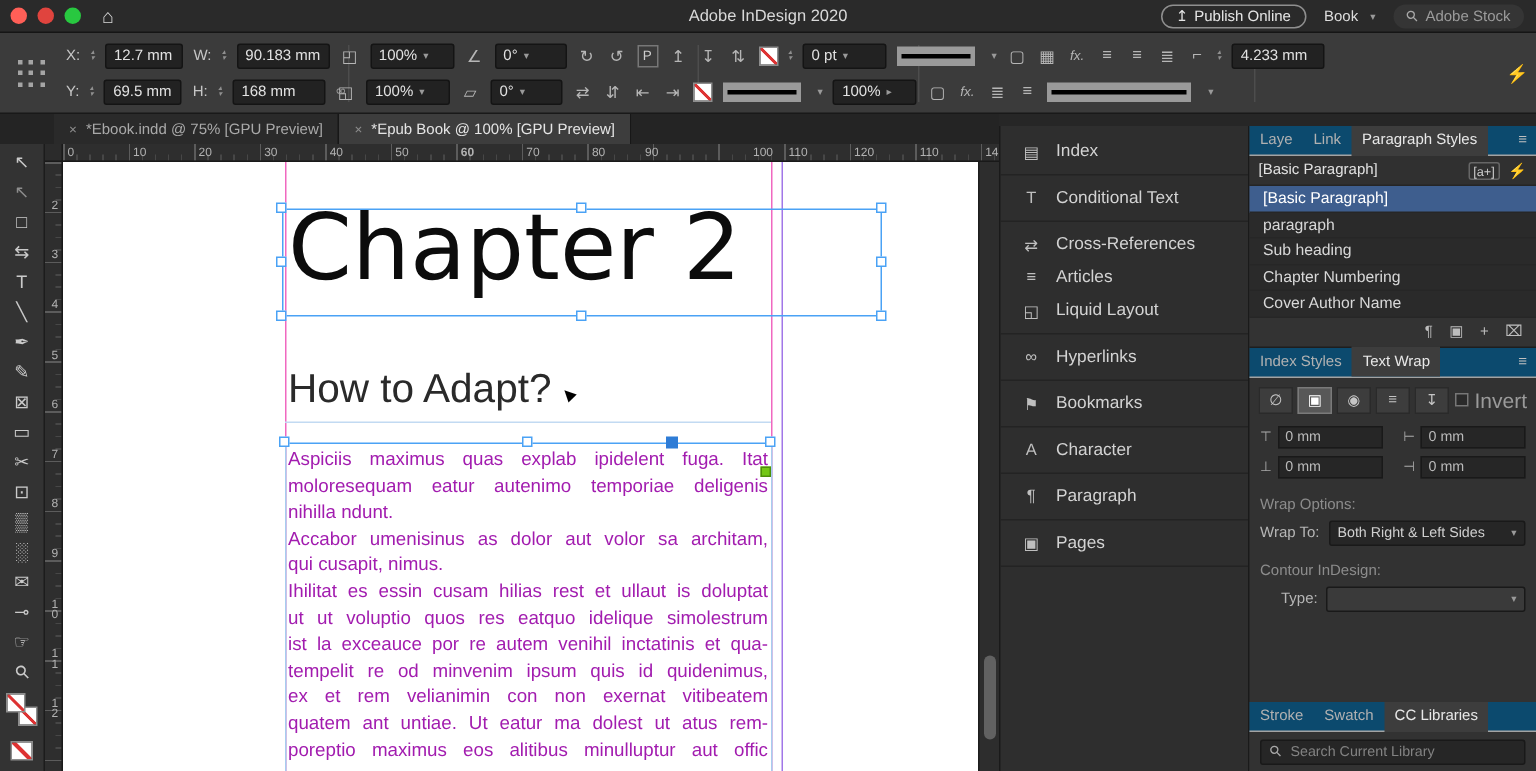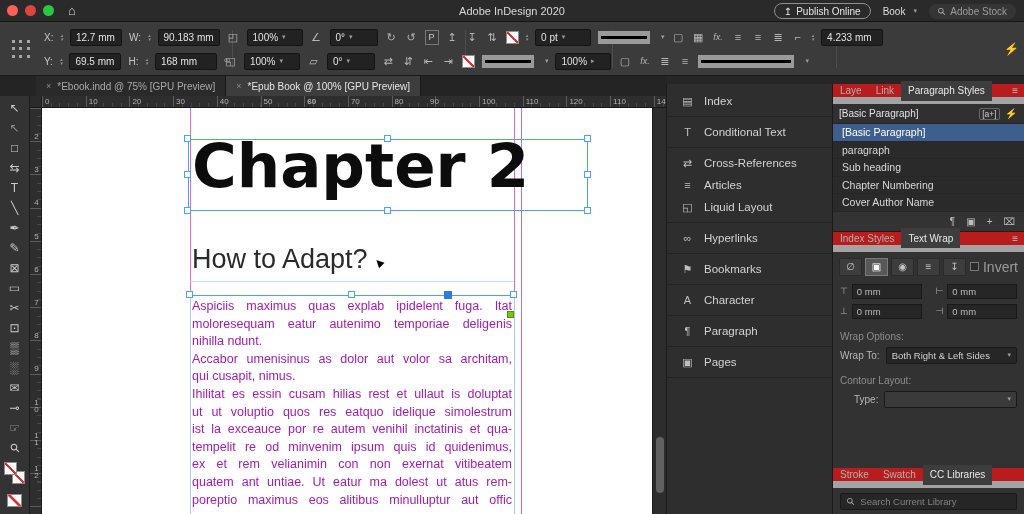--- a/index.html
+++ b/index.html
@@ -72,21 +72,21 @@
   .vnum{position:absolute;left:2px;font-size:8px;color:#b2b2b2;writing-mode:vertical-rl;text-orientation:upright;letter-spacing:-2px}
 
   
   #canvas{position:absolute;left:42px;top:108px;width:624px;height:406px;background:#ffffff;overflow:hidden}
   .guide{position:absolute;top:0;bottom:0;width:1px}
   #g1{left:148px;background:#f068c0}
   #g2{left:472px;background:#f068c0}
   #g3{left:479px;background:#a177e8}
   #chframe{position:absolute;left:146px;top:31px;width:400px;height:72px;border:1px solid #4aa2f5}
   .h{position:absolute;width:7px;height:7px;background:#fff;border:1px solid #4aa2f5}
-  #chtitle{position:absolute;left:150px;top:22px;font-family:"DejaVu Sans",sans-serif;font-weight:bold;font-size:61px;letter-spacing:0;color:#0c0c0c;white-space:nowrap}
+  #chtitle{position:absolute;left:150px;top:22px;font-family:"DejaVu Sans",sans-serif;font-weight:normal;font-size:61px;letter-spacing:0;color:#0c0c0c;white-space:nowrap}
   #subtitle{position:absolute;left:150px;top:136px;font-size:27px;color:#2a2a2a;white-space:nowrap}
   #subline{position:absolute;left:148px;top:173px;width:324px;height:1px;background:#c2daf2}
   #cursor{position:absolute;left:330px;top:148px;font-size:13px;color:#000;transform:rotate(-135deg)}
   #bfTop{position:absolute;left:148px;top:187px;width:324px;height:1px;background:#4aa2f5}
   #bfL{position:absolute;left:148px;top:187px;width:1px;height:219px;background:#a7cdef}
   #bfR{position:absolute;left:472px;top:187px;width:1px;height:219px;background:#a7cdef}
   #outport{position:absolute;left:402px;top:183px;width:8px;height:8px;background:#2e7cd6}
   #greenh{position:absolute;left:465px;top:203px;width:7px;height:7px;background:#74c716;border:1px solid #4e8f0b}
   #bodytext{position:absolute;left:150px;top:190px;width:320px;font-family:Liberation Sans, sans-serif;font-size:12.5px;line-height:17.6px;color:#a21caf}
   .bline{text-align:justify}
@@ -94,21 +94,21 @@
   #vsb .thumb{position:absolute;left:3px;top:329px;width:8px;height:56px;background:#616161;border-radius:4px}
 
   
   #midpanel{position:absolute;left:666px;top:84px;width:166px;height:430px;background:#2e2e2e;border-left:1px solid #1a1a1a;padding-top:2px}
   .pgroup{border-bottom:1px solid #232323;padding:4px 0}
   .pitem{height:22px;display:flex;align-items:center;gap:9px;padding-left:13px;color:#d3d3d3;font-size:11.5px}
   .pic{width:15px;text-align:center;color:#bfbfbf;font-size:11px}
 
   
   #dock{position:absolute;left:832px;top:84px;width:192px;height:430px;background:#323232;border-left:1px solid #1a1a1a;display:flex;flex-direction:column}
-  .dtabs{height:20px;display:flex;align-items:center;background:#b91c1c;border-bottom:7px solid #a3a3a3;font-size:10px;flex:none}
+  .dtabs{height:20px;display:flex;align-items:center;background:#0c4a6e;border-bottom:1px solid #a3a3a3;font-size:10px;flex:none}
   .dtab2{padding:0 7px;height:20px;display:flex;align-items:center;color:#b1b1b1;white-space:nowrap}
   .dtab2.active{background:#3d3d3d;color:#e8e8e8}
   .panelmenu{margin-left:auto;padding-right:6px;color:#c0c0c0;font-size:10px}
   #applied-row{height:20px;display:flex;align-items:center;padding:0 6px;background:#303030;border-bottom:1px solid #252525;color:#e2e2e2;font-size:10px;flex:none}
   #applied-badge{margin-left:auto;color:#cccccc;font-size:8.5px;border:1px solid #666;padding:0 2px;border-radius:2px}
   #applied-bolt{color:#c9c9c9;font-size:10px;margin-left:6px}
   #styleList{background:#2a2a2a;flex:none}
   .srow{height:17.5px;display:flex;align-items:center;padding-left:9px;font-size:10.5px;color:#d8d8d8;border-bottom:1px solid #262626}
   .srow.selected{background:#3e5e8e;color:#fff}
   #styleTools{height:20px;display:flex;align-items:center;justify-content:flex-end;gap:11px;padding-right:9px;background:#333;border-bottom:1px solid #1e1e1e;flex:none}
@@ -331,21 +331,21 @@
       <span class="rnum" style="left: 3px;">0</span>
       <span class="rnum" style="left: 46.7px;">10</span>
       <span class="rnum" style="left: 90.4px;">20</span>
       <span class="rnum" style="left: 134.1px;">30</span>
       <span class="rnum" style="left: 177.8px;">40</span>
       <span class="rnum" style="left: 221.5px;">50</span>
       <span class="rnum" style="left: 265.2px; font-weight: bold;">60</span>
       <span class="rnum" style="left: 308.9px;">70</span>
       <span class="rnum" style="left: 352.6px;">80</span>
       <span class="rnum" style="left: 388px;">90</span>
-      <span class="rnum" style="left: 440px;">100</span>
+      <span class="rnum" style="left: 460px;">100</span>
       <span class="rnum" style="left: 483.7px;">110</span>
       <span class="rnum" style="left: 527.4px;">120</span>
       <span class="rnum" style="left: 571.1px;">110</span>
       <span class="rnum" style="left: 614.8px;">140</span>
     </div>
   <div id="vruler">
       <span class="vnum" style="top: 24px;">2</span>
       <span class="vnum" style="top: 57.2px;">3</span>
       <span class="vnum" style="top: 90.4px;">4</span>
       <span class="vnum" style="top: 123.6px;">5</span>
@@ -535,21 +535,21 @@
 
     <div class="sectlab">Wrap Options:</div>
     <div class="ddlrow">
       <span class="rl">Wrap To:</span>
       <span class="ddl">
         <span>Both Right &amp; Left Sides</span>
         <span class="car">▾</span>
       </span>
     </div>
 
-    <div class="sectlab">Contour Layout:</div>
+    <div class="sectlab">Contour InDesign:</div>
     <div class="ddlrow">
       <span class="rl" style="margin-left:14px">Type:</span>
       <span class="ddl disabled">
         <span></span>
         <span class="car">▾</span>
       </span>
     </div>
 
 
     <div class="dtabs bottom" id="dockTabsBottom">

